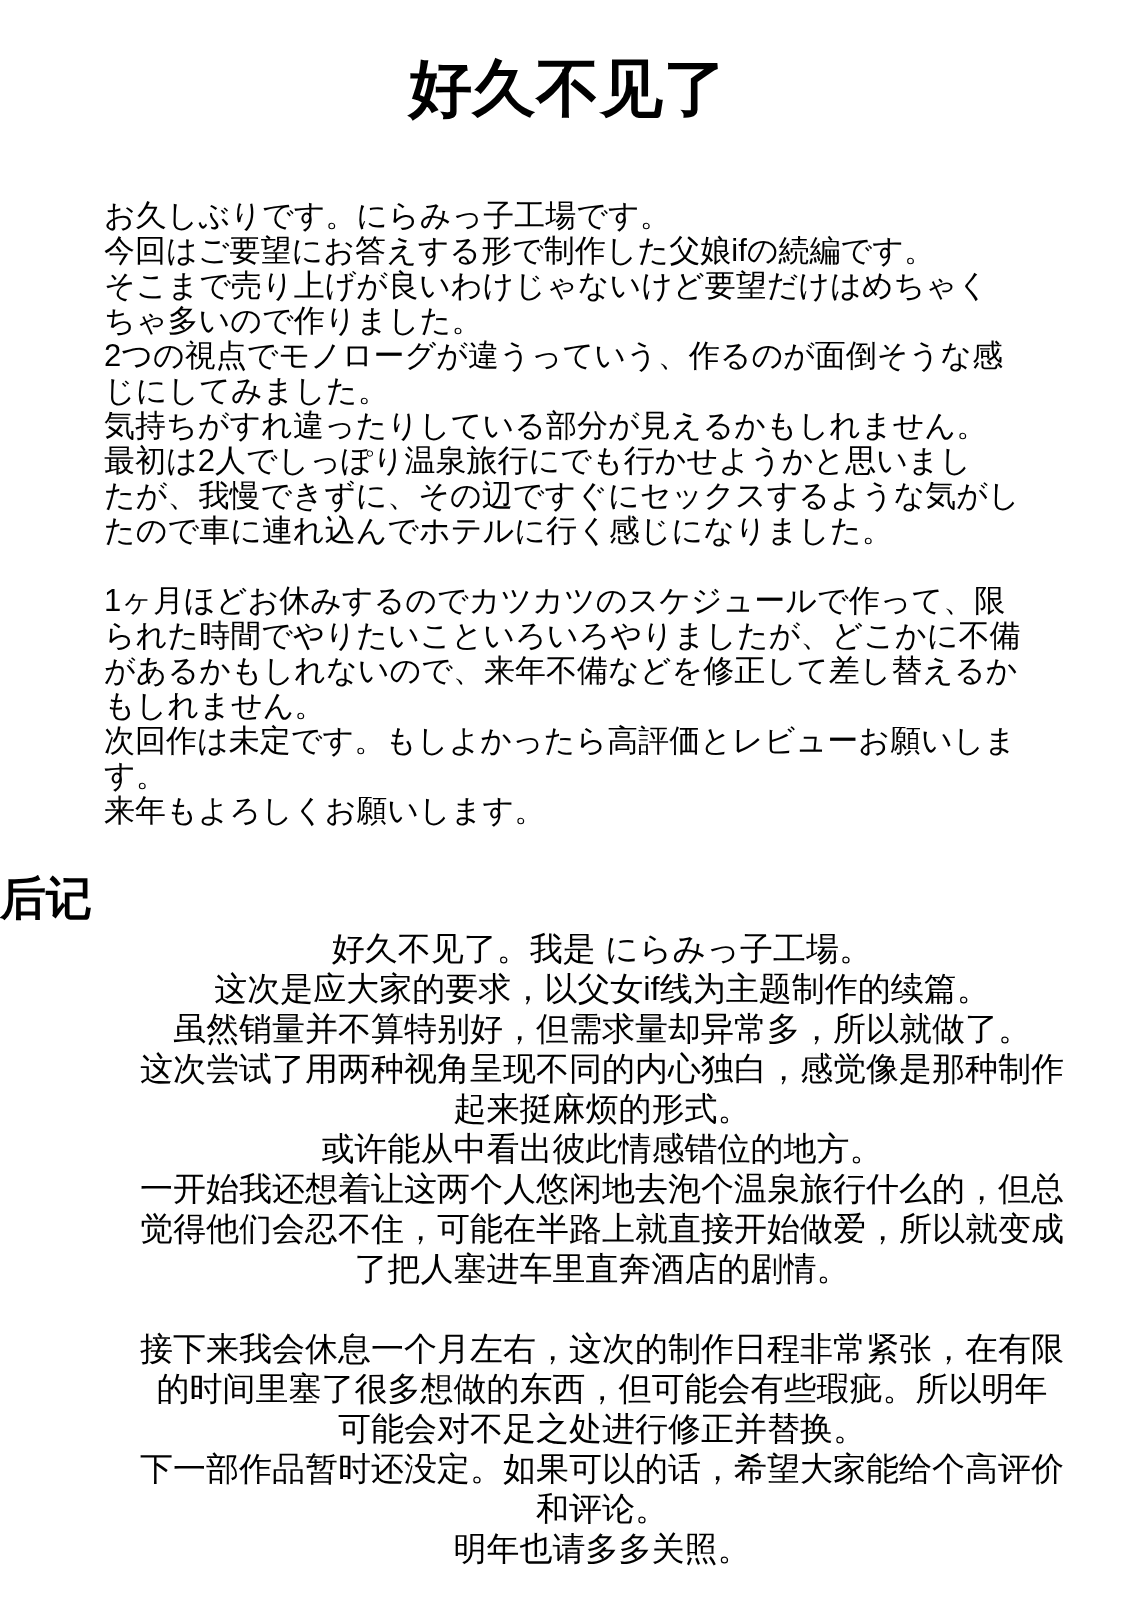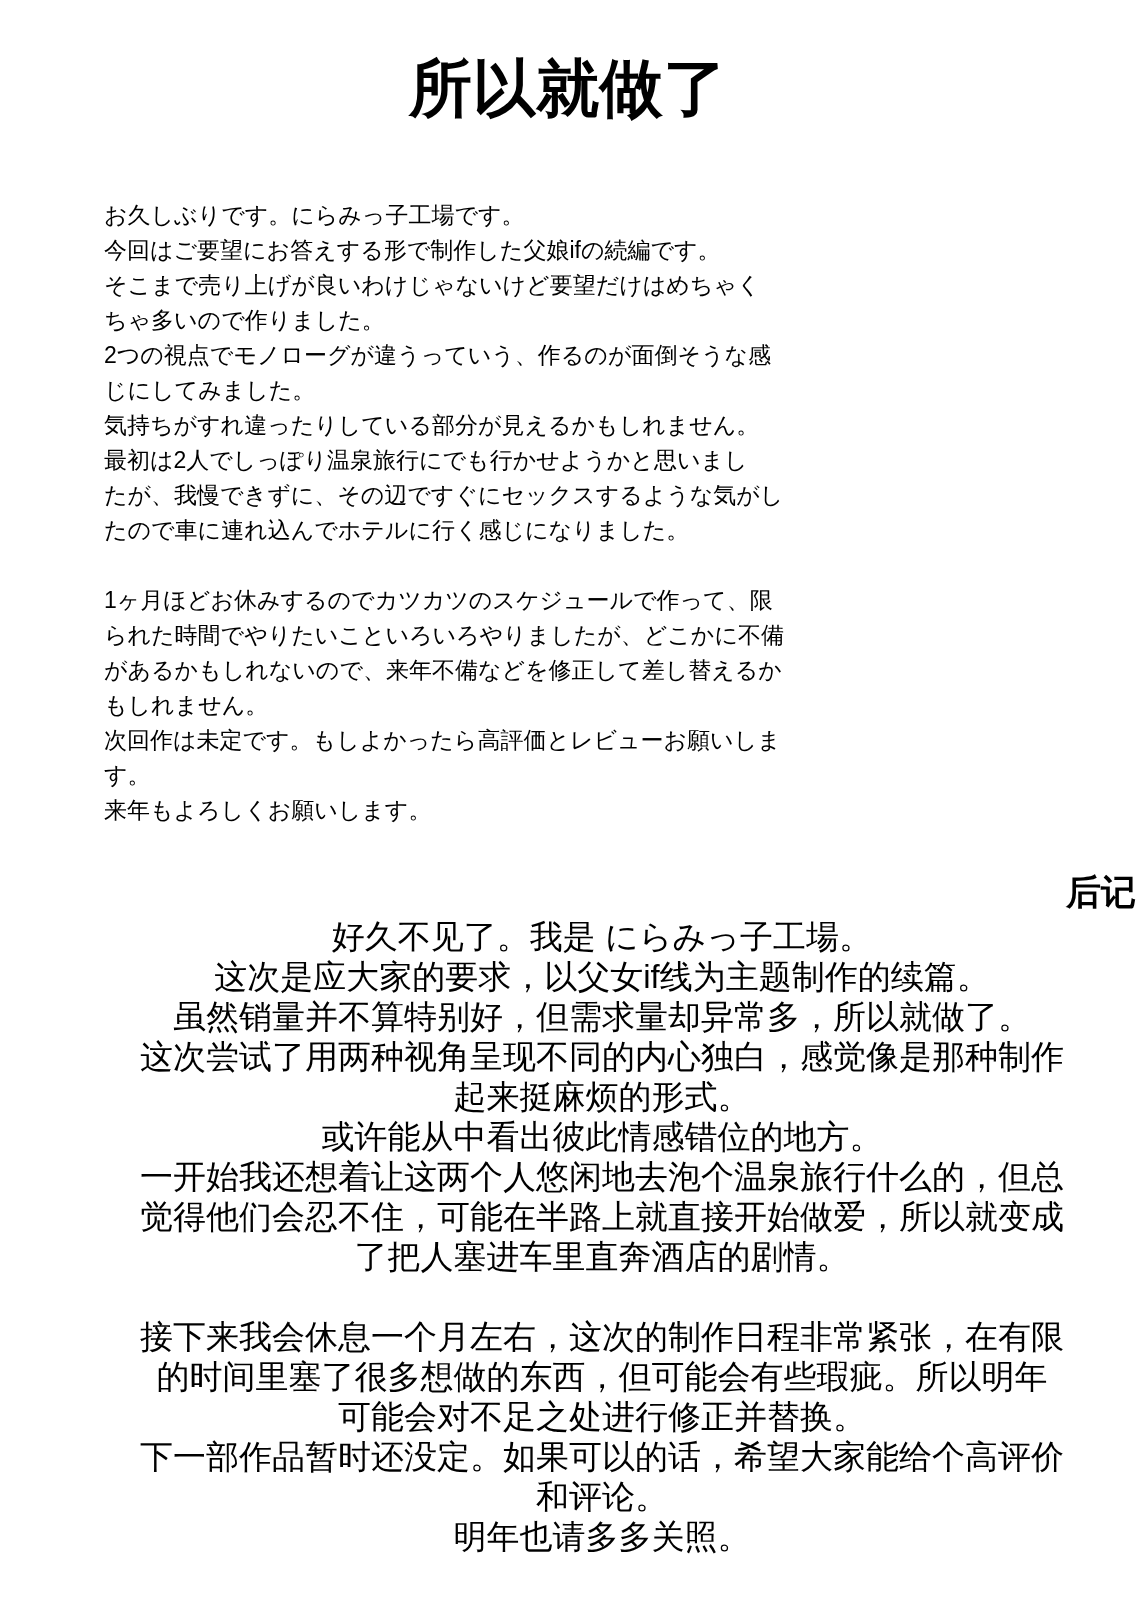--- a/index.html
+++ b/index.html
@@ -19,48 +19,48 @@
   .title-jp {
     margin: 52px 0 0 0;
     text-align: center;
     font-size: 63px;
     line-height: 1.15;
     font-weight: 900;
     letter-spacing: 0.01em;
   }
   .body-jp {
     margin: 74px 36px 0 104px;
-    font-size: 23px;
+    font-size: 31px;
     line-height: 35px;
     font-weight: 500;
     white-space: pre-line;
     letter-spacing: 0;
   }
   .title-cn {
     margin: 44px 0 0 0;
-    text-align: right;
-    font-size: 35px;
+    text-align: left;
+    font-size: 46px;
     line-height: 1.15;
     font-weight: 900;
   }
   .body-cn {
     margin: 4px 30px 0 98px;
     font-size: 33px;
     line-height: 40px;
     font-weight: 500;
     white-space: pre-line;
     text-align: center;
   }
 </style>
 </head>
 <body>
 
 <div class="page">
 
-  <h1 class="title-jp">所以就做了</h1>
+  <h1 class="title-jp">好久不见了</h1>
 
   <div class="body-jp">お久しぶりです。にらみっ子工場です。
 今回はご要望にお答えする形で制作した父娘ifの続編です。
 そこまで売り上げが良いわけじゃないけど要望だけはめちゃく
 ちゃ多いので作りました。
 2つの視点でモノローグが違うっていう、作るのが面倒そうな感
 じにしてみました。
 気持ちがすれ違ったりしている部分が見えるかもしれません。
 最初は2人でしっぽり温泉旅行にでも行かせようかと思いまし
 たが、我慢できずに、その辺ですぐにセックスするような気がし

